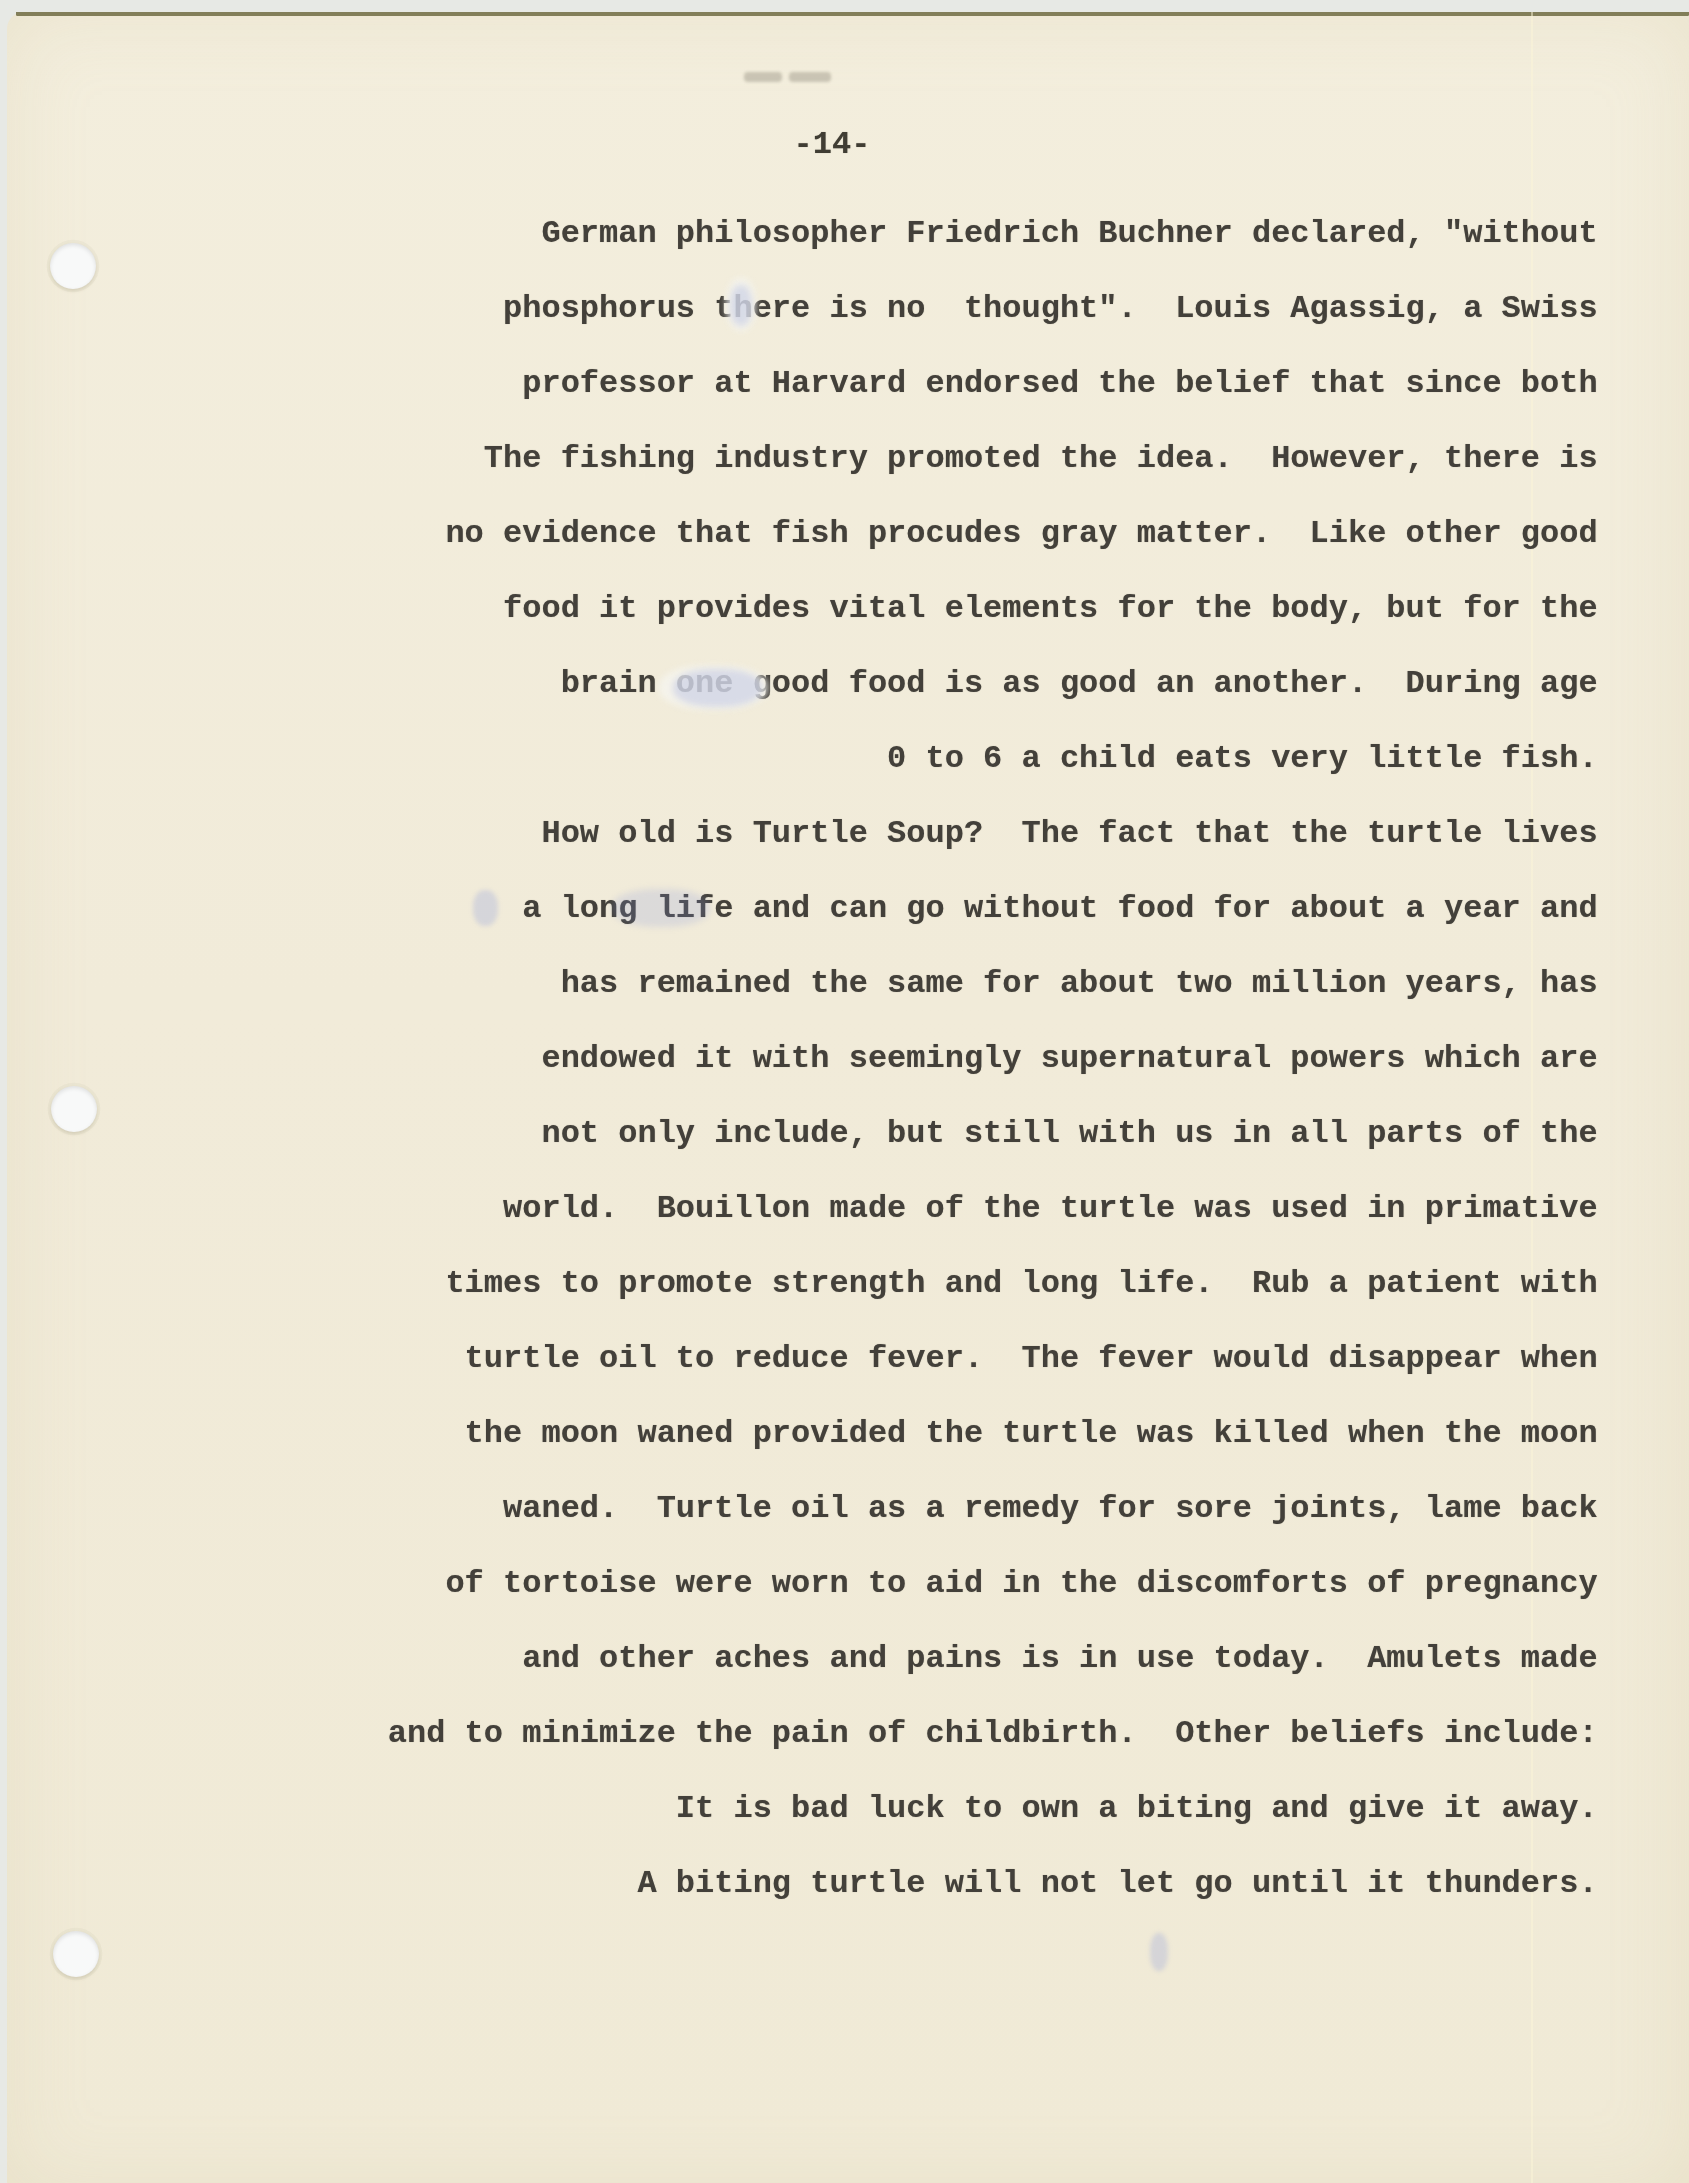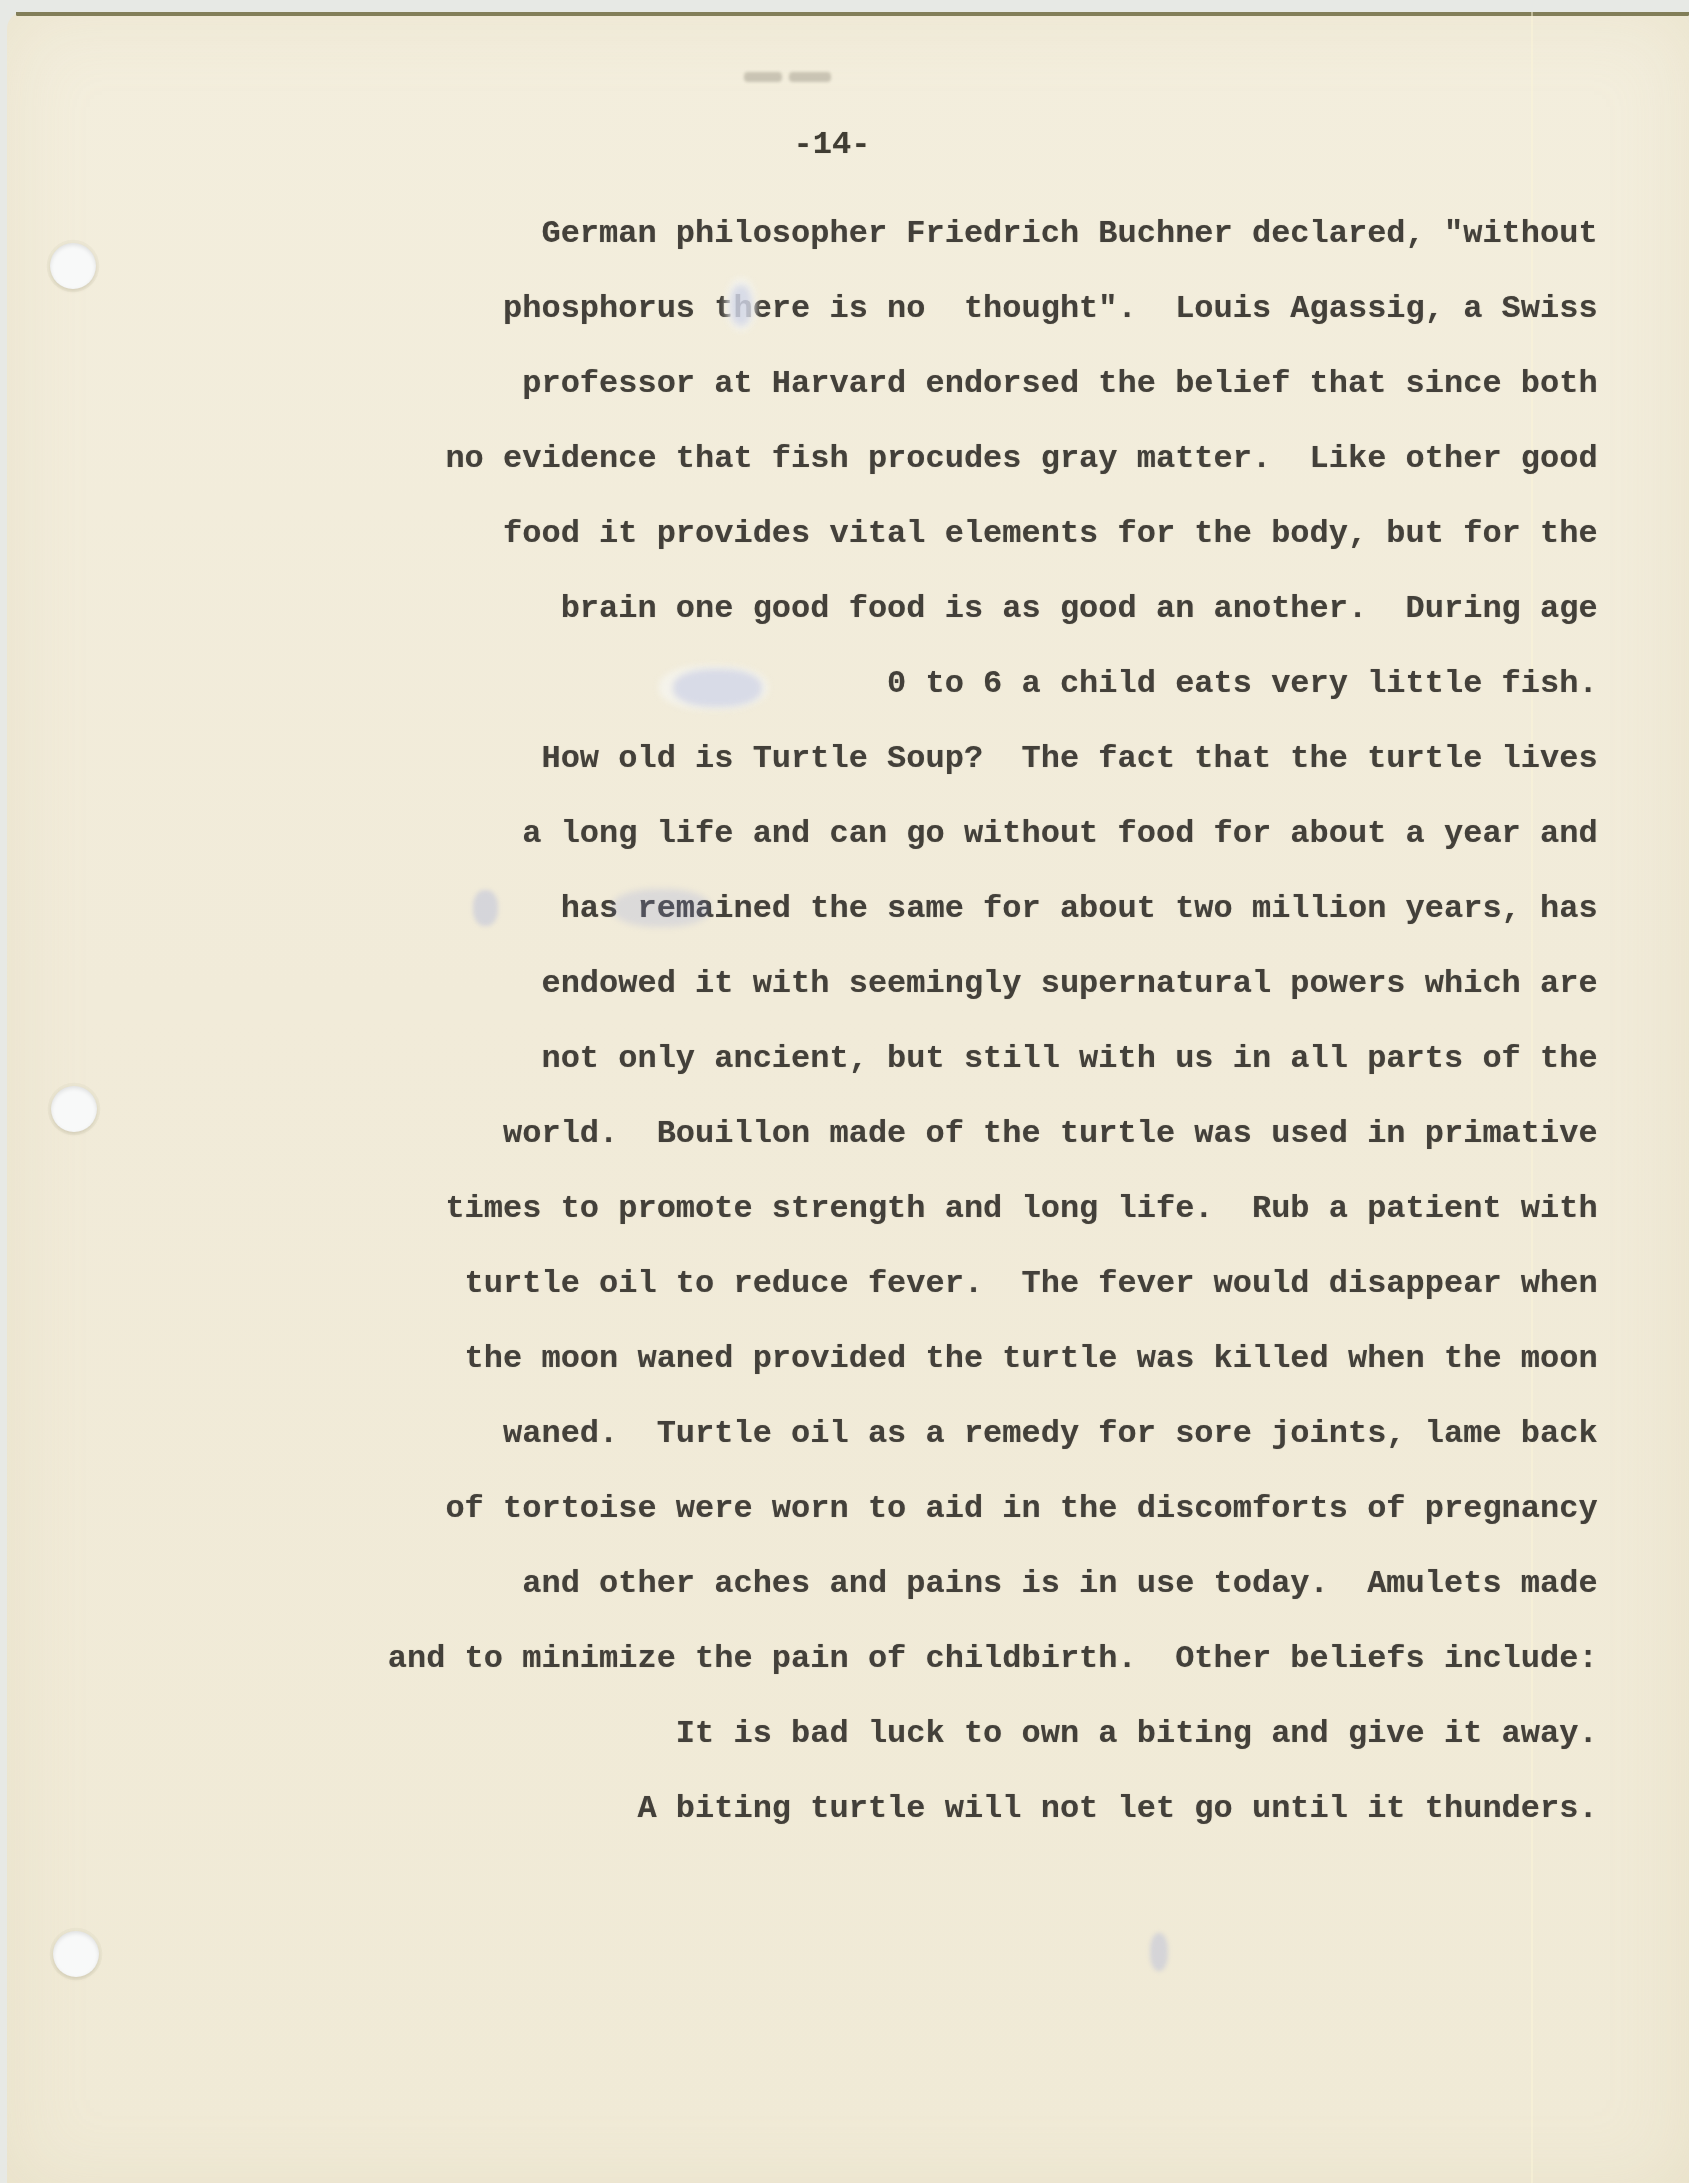--- a/index.html
+++ b/index.html
@@ -79,29 +79,30 @@
 
   <div class="ghost ghost1"></div>
   <div class="ghost ghost2"></div>
 
   <div class="page-number">-14-</div>
 
   <div class="text-block">
     <div class="line">German philosopher Friedrich Buchner declared, "without</div>
     <div class="line">phosphorus there is no  thought".  Louis Agassig, a Swiss</div>
     <div class="line">professor at Harvard endorsed the belief that since both</div>
+    <div class="line">The fishing industry promoted the idea.  However, there is</div>
     <div class="line">no evidence that fish procudes gray matter.  Like other good</div>
     <div class="line">food it provides vital elements for the body, but for the</div>
     <div class="line">brain one good food is as good an another.  During age</div>
     <div class="line">0 to 6 a child eats very little fish.</div>
     <div class="line">     How old is Turtle Soup?  The fact that the turtle lives</div>
     <div class="line">a long life and can go without food for about a year and</div>
     <div class="line">has remained the same for about two million years, has</div>
     <div class="line">endowed it with seemingly supernatural powers which are</div>
-    <div class="line">not only ancient, but still with us in all parts of the</div>
+    <div class="line">not only include, but still with us in all parts of the</div>
     <div class="line">world.  Bouillon made of the turtle was used in primative</div>
     <div class="line">times to promote strength and long life.  Rub a patient with</div>
     <div class="line">turtle oil to reduce fever.  The fever would disappear when</div>
     <div class="line">the moon waned provided the turtle was killed when the moon</div>
     <div class="line">waned.  Turtle oil as a remedy for sore joints, lame back</div>
     <div class="line">of tortoise were worn to aid in the discomforts of pregnancy</div>
     <div class="line">and other aches and pains is in use today.  Amulets made</div>
     <div class="line">and to minimize the pain of childbirth.  Other beliefs include:</div>
     <div class="line">          It is bad luck to own a biting and give it away.</div>
     <div class="line">          A biting turtle will not let go until it thunders.</div>

